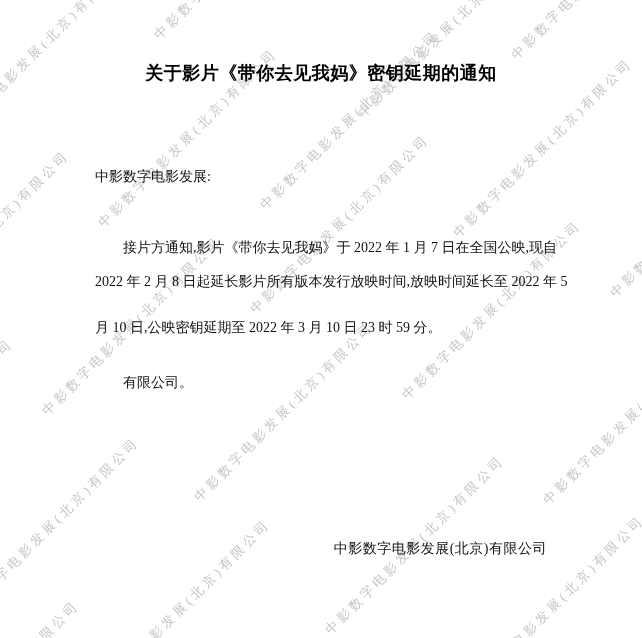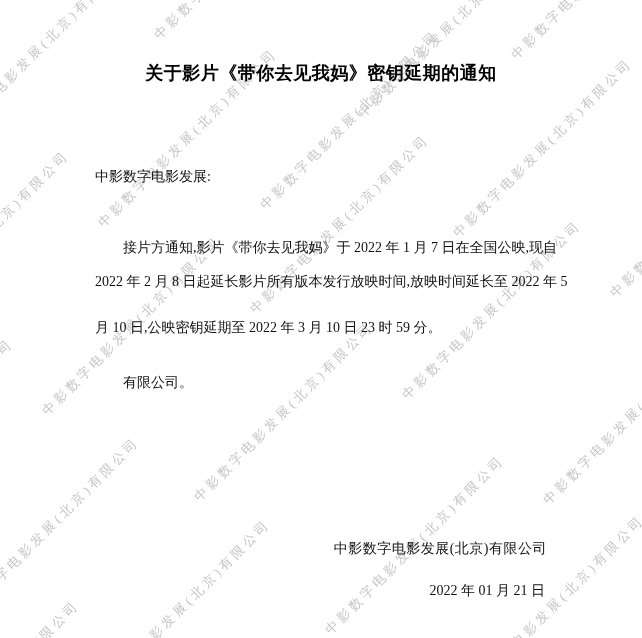--- a/index.html
+++ b/index.html
@@ -126,16 +126,15 @@
     <div>
       <div class="body-line l1">接片方通知,影片《带你去见我妈》于 2022 年 1 月 7 日在全国公映,现自</div>
       <div class="body-line l2">2022 年 2 月 8 日起延长影片所有版本发行放映时间,放映时间延长至 2022 年 5</div>
       <div class="body-line l3">月 10 日,公映密钥延期至 2022 年 3 月 10 日 23 时 59 分。</div>
     </div>
 
     <div class="closing">有限公司。</div>
 
     <div class="signature">中影数字电影发展(北京)有限公司</div>
 
-    <div class="doc-date">2022 年 01 月 21 日</div>
   </div>
 
 </div>
 
 </body></html>

